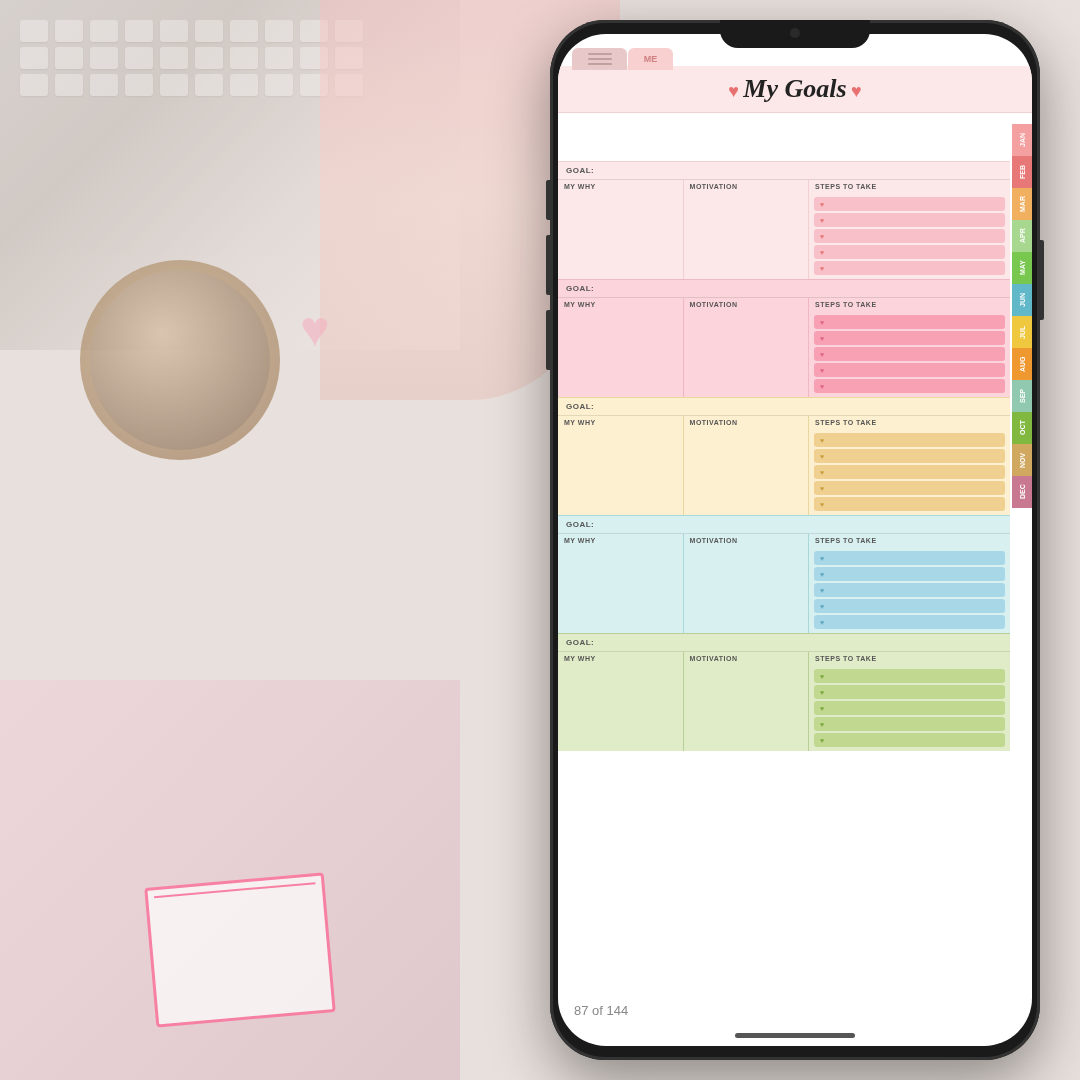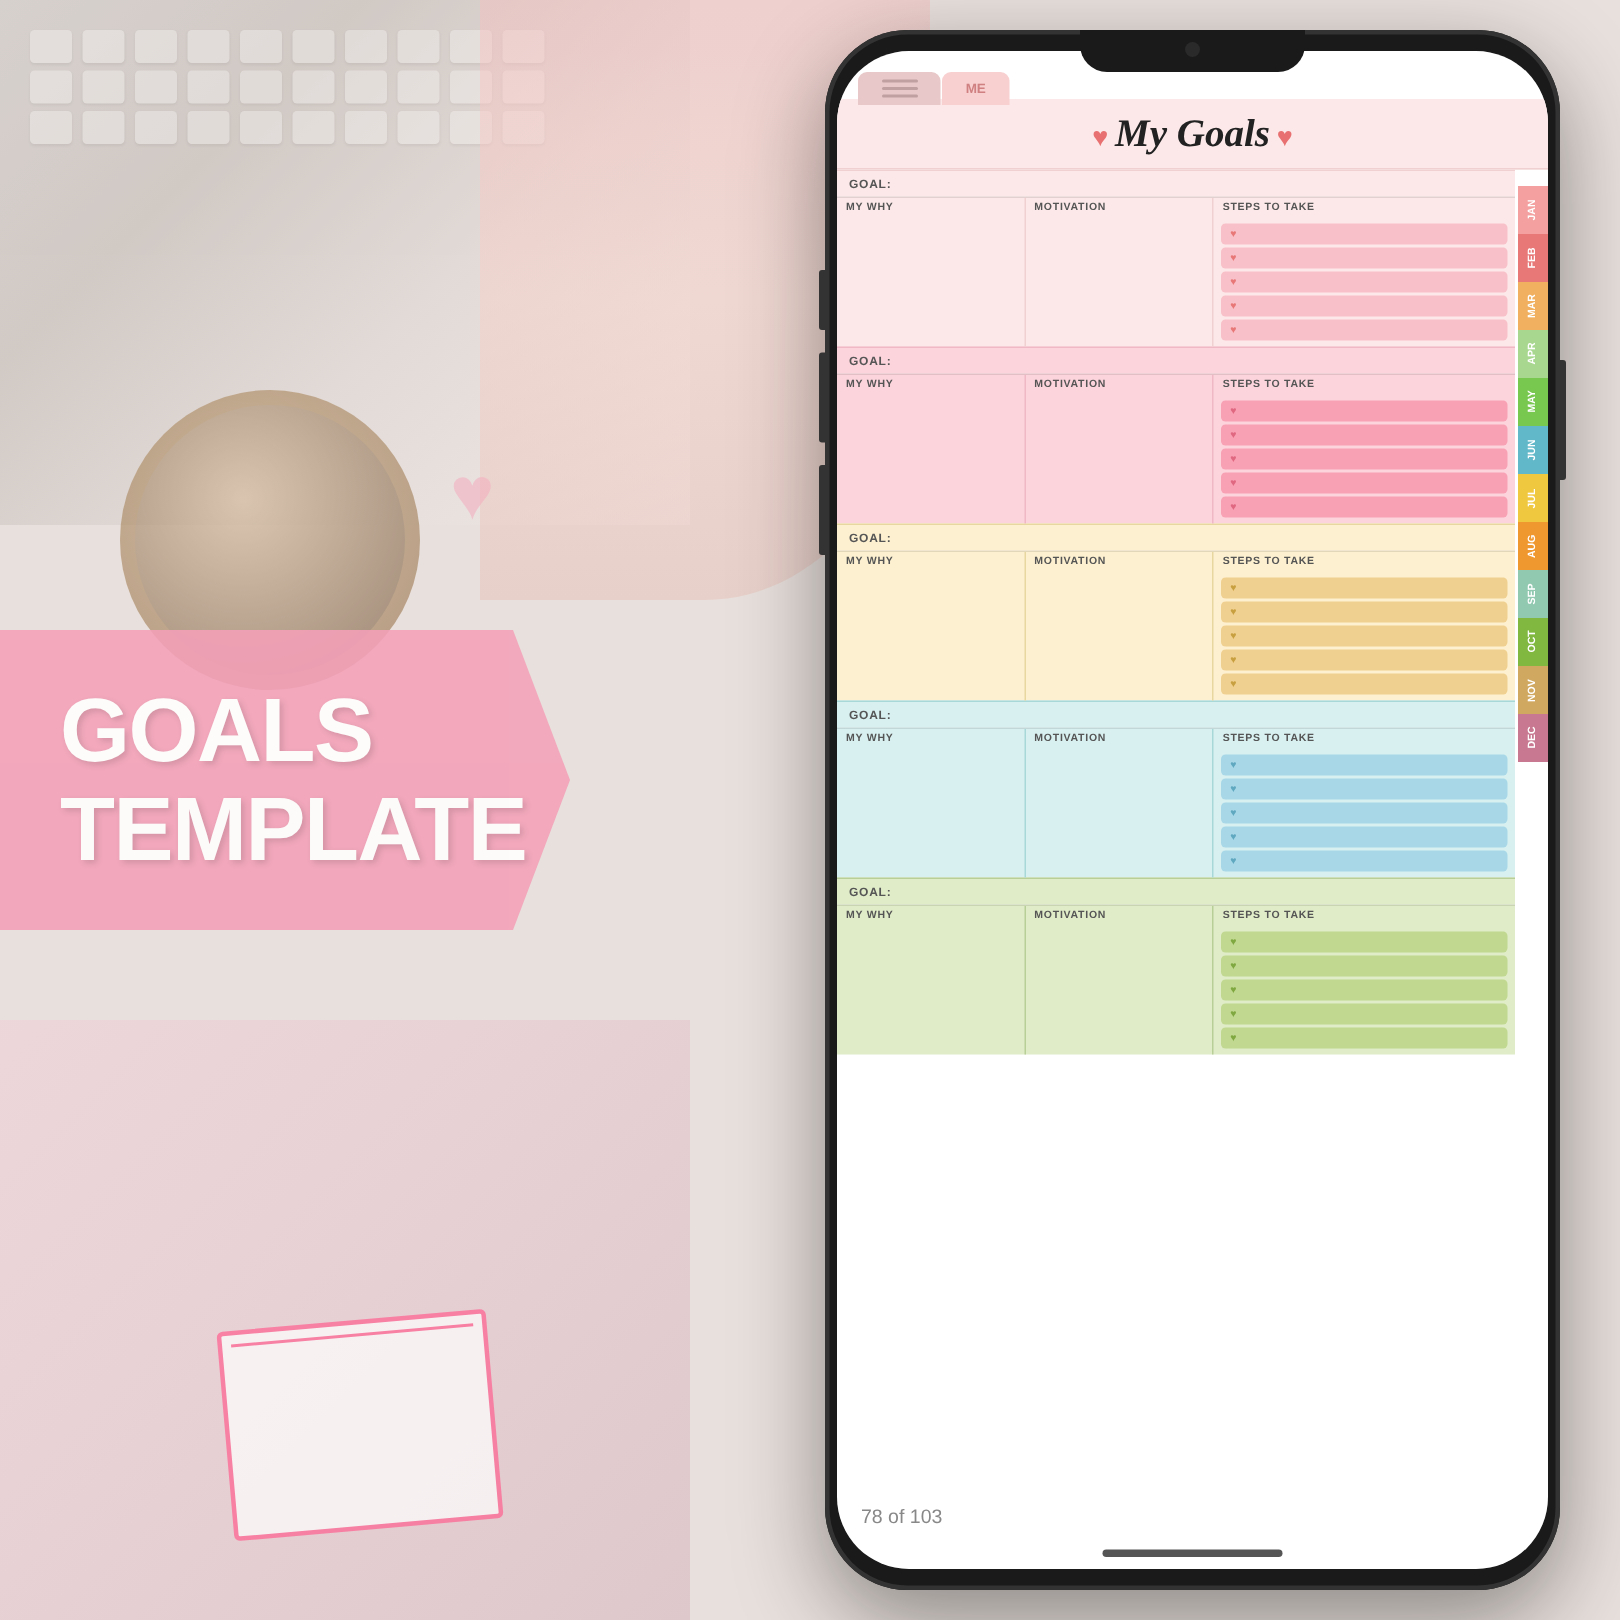--- a/index.html
+++ b/index.html
@@ -295,20 +295,21 @@
       transform: rotate(180deg);
       min-height: 32px;
     }
 
     
     .goals-content {
       flex: 1;
       overflow: hidden;
       padding-right: 20px;
       padding-bottom: 14px;
+      margin-top: 48px;
     }
 
     .goal-section {
       margin-bottom: 0;
     }
 
     .goal-header {
       padding: 4px 8px;
       font-size: 8px;
       font-weight: bold;
@@ -432,25 +433,20 @@
   <div class="bg-tulips"></div>
 
   <div class="bg-coffee"></div>
 
   <div class="bg-bottom-left"></div>
 
   <div class="bg-heart-decor">♥</div>
 
   <div class="bg-notebook"></div>
 
-  <div class="pink-label">
-    <div class="label-text">
-      GOALS<br>TEMPLATE
-    </div>
-  </div>
 </div>
 
 <div class="phone-frame">
   <div class="phone-notch"></div>
   <div class="phone-btn-left"></div>
   <div class="phone-btn-left2"></div>
   <div class="phone-btn-left3"></div>
   <div class="phone-btn-right"></div>
   <div class="phone-home-bar"></div>
 
@@ -655,17 +651,17 @@
                 <div class="step-line" style="background:#c0d890;">
                     <span class="step-heart" style="color:#80a840;">♥</span>
                   </div>
               </div>
             </div>
           </div>
         </div>
 
       </div>
 
-      <div class="page-counter">78 of 103</div>
+      <div class="page-counter">87 of 144</div>
 
     </div>
   </div>
 </div>
 
 </body></html>

